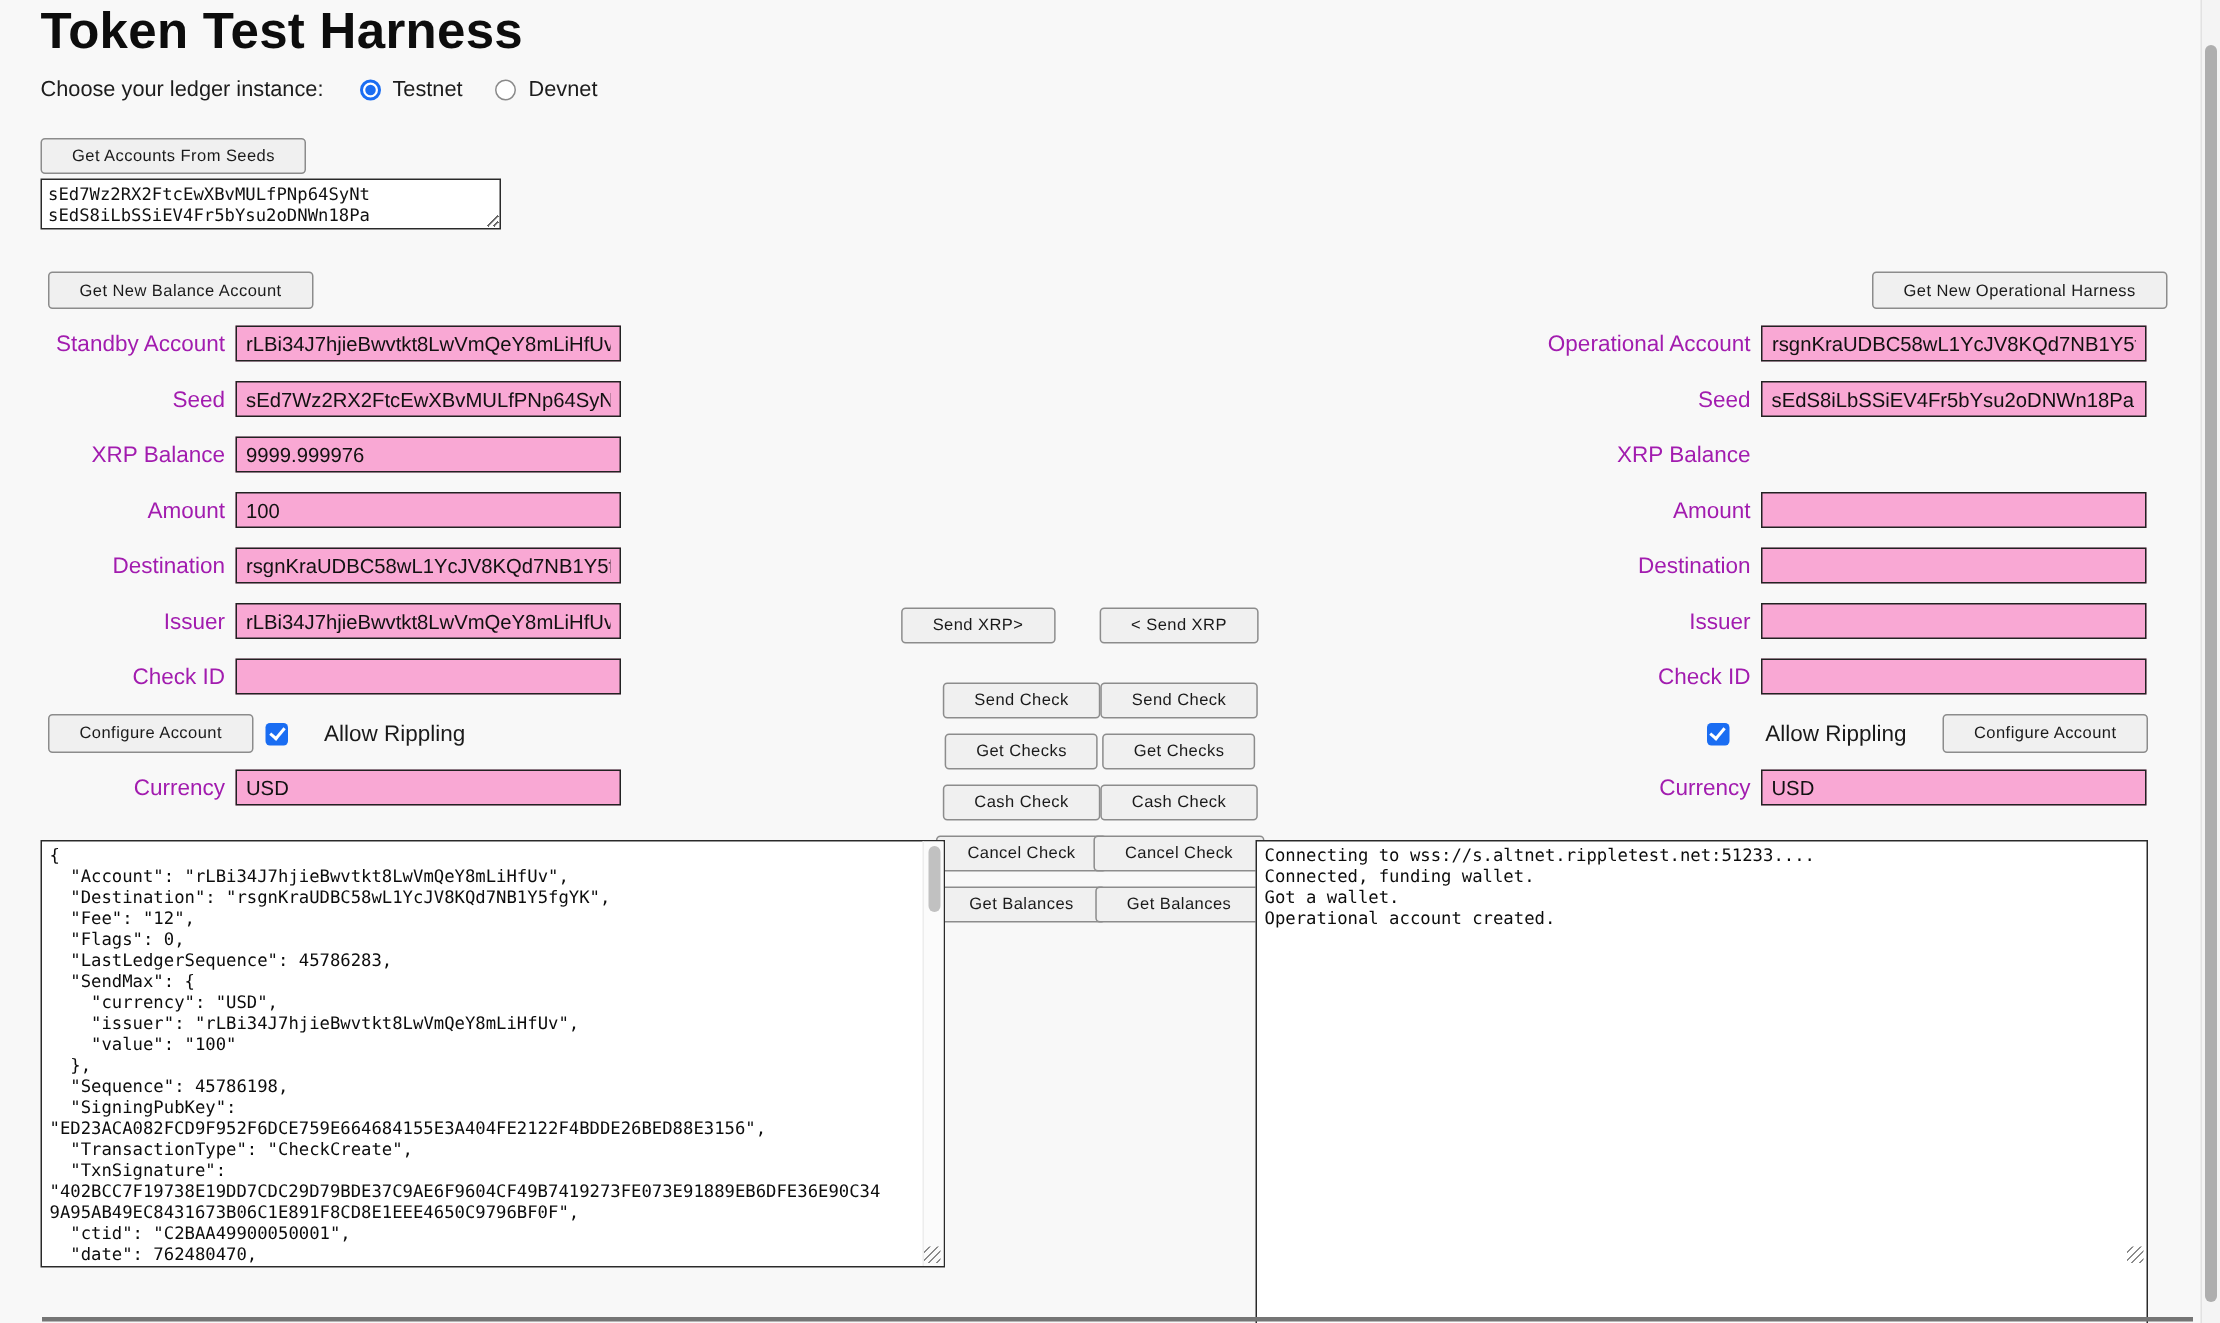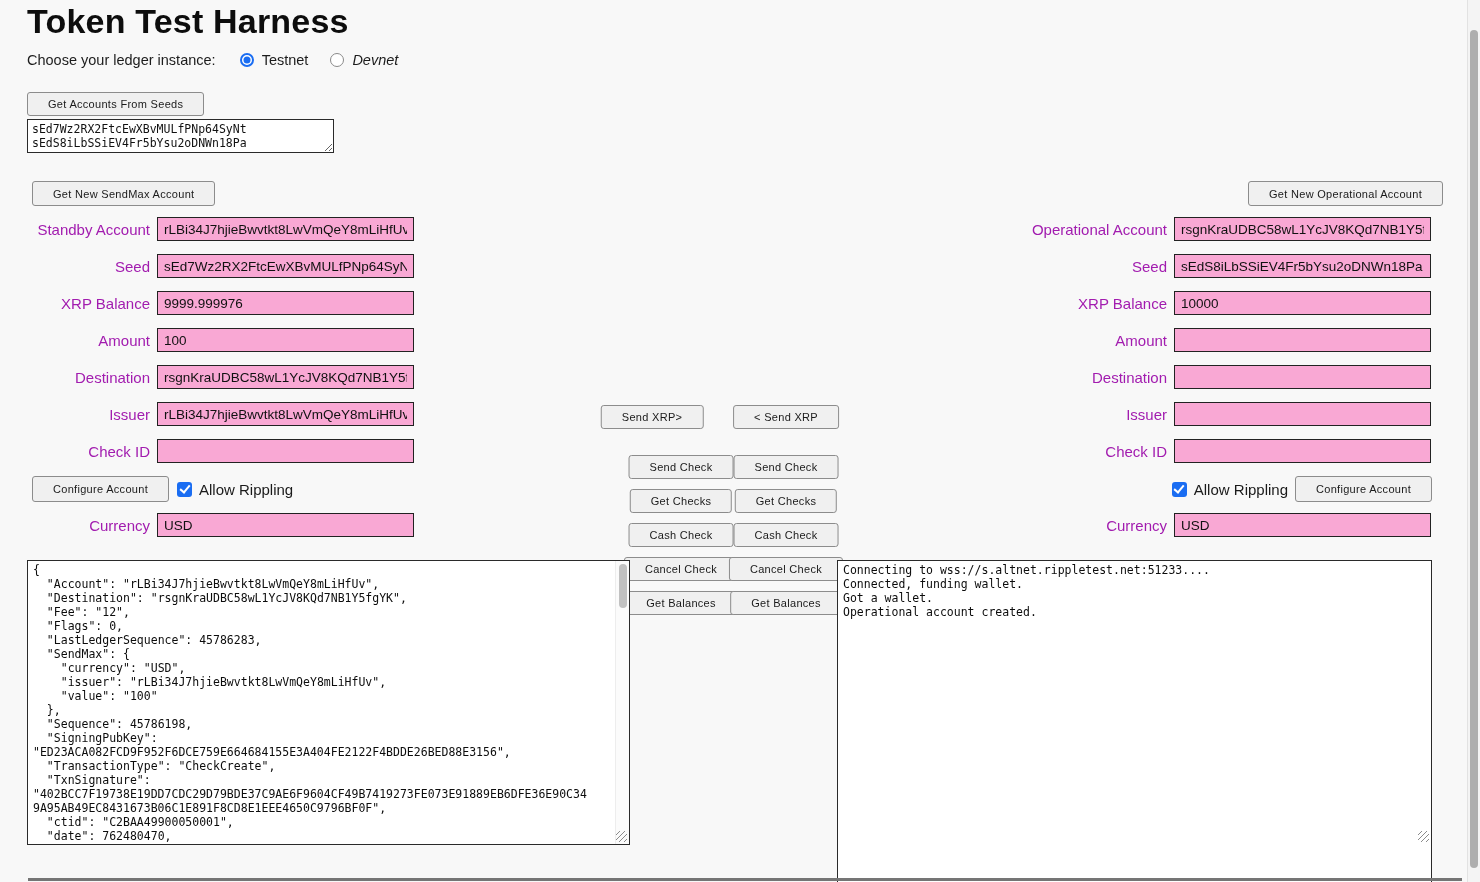--- a/index.html
+++ b/index.html
@@ -11,21 +11,21 @@
   }
   .title {
     position:absolute; left:27px; top:2px;
     font-size:34px; font-weight:700; letter-spacing:.2px; color:#0d0d0d;
   }
   .ledger-row {
     position:absolute; left:27px; top:52px; display:flex; align-items:center;
     font-size:14.5px; color:#1c1c1c;
   }
   .ledger-row .opt { display:flex; align-items:center; margin-left:24px; }
-  .ledger-row .opt + .opt { margin-left:22px;font-style:italic; }
+  .ledger-row .opt + .opt { margin-left:22px; }
   .radio {
     width:14px; height:14px; border-radius:50%; background:#fff;
     border:1.5px solid #8a8a8a; margin-right:8px; position:relative; flex:0 0 auto;
   }
   .radio.checked { border:2px solid #1a6df2; }
   .radio.checked::after {
     content:""; position:absolute; left:50%; top:50%; transform:translate(-50%,-50%);
     width:7px; height:7px; border-radius:50%; background:#1a6df2;
   }
   .btn {
@@ -56,21 +56,21 @@
   .cfgrow { display:flex; align-items:center; height:26px; margin-bottom:11px; }
   .cfgrow .cfg-btn { height:26px; }
   .chk {
     width:15px; height:15px; border-radius:3px; background:#1a6df2; position:relative;
     flex:0 0 auto;
   }
   .chk::after {
     content:""; position:absolute; left:4.5px; top:1.5px; width:4px; height:8px;
     border:solid #fff; border-width:0 2px 2px 0; transform:rotate(40deg);
   }
-  .chk-label { font-size:15px; color:#1a1a1a; margin:0 7px; }
+  .chk-label { font-size:15px; color:#1a1a1a; margin:0 24px; }
   .mid-btn { position:absolute; transform:translateX(-50%); height:24px; }
   .outbox {
     position:absolute; top:560px; background:#fff; border:1px solid #2a2a2a;
     font-family:"DejaVu Sans Mono", monospace; font-size:11.5px; line-height:14px;
     color:#0c0c0c; white-space:pre-wrap; word-break:break-all; overflow:hidden;
     padding:2px 18px 2px 5px;
   }
   .outbox.left-out  { left:27px;  width:603px; height:285px; }
   .outbox.right-out { left:837px; width:595px; height:326px; padding-right:6px; }
   .ta-scrollbar {
@@ -112,23 +112,23 @@
       <span class="radio"></span>
       <span>Devnet</span>
     </span>
   </div>
 
   <button class="btn abs" style="left:27px; top:92px; height:24px;">Get Accounts From Seeds</button>
 
   <textarea class="seeds" spellcheck="false" style="">sEd7Wz2RX2FtcEwXBvMULfPNp64SyNt
 sEdS8iLbSSiEV4Fr5bYsu2oDNWn18Pa</textarea>
 
-  <button class="btn abs" style="left:32px; top:181px;">Get New SendMax Account</button>
-
-  <button class="btn abs" style="left:1248px; top:181px;">Get New Operational Account</button>
+  <button class="btn abs" style="left:32px; top:181px;">Get New Balance Account</button>
+
+  <button class="btn abs" style="left:1248px; top:181px;">Get New Operational Harness</button>
 
   <div class="form-col left">
     <div class="frow">
       <span class="lbl">Standby Account</span>
       <input value="rLBi34J7hjieBwvtkt8LwVmQeY8mLiHfUv" style="">
     </div>
     <div class="frow">
       <span class="lbl">Seed</span>
       <input value="sEd7Wz2RX2FtcEwXBvMULfPNp64SyNt" style="">
     </div>
@@ -169,21 +169,20 @@
     <div class="frow">
       <span class="lbl">Operational Account</span>
       <input value="rsgnKraUDBC58wL1YcJV8KQd7NB1Y5fgYK" style="">
     </div>
     <div class="frow">
       <span class="lbl">Seed</span>
       <input value="sEdS8iLbSSiEV4Fr5bYsu2oDNWn18Pa" style="">
     </div>
     <div class="frow">
       <span class="lbl">XRP Balance</span>
-      <input value="10000" style="">
     </div>
     <div class="frow">
       <span class="lbl">Amount</span>
       <input value="" style="">
     </div>
     <div class="frow">
       <span class="lbl">Destination</span>
       <input value="" style="">
     </div>
     <div class="frow">

